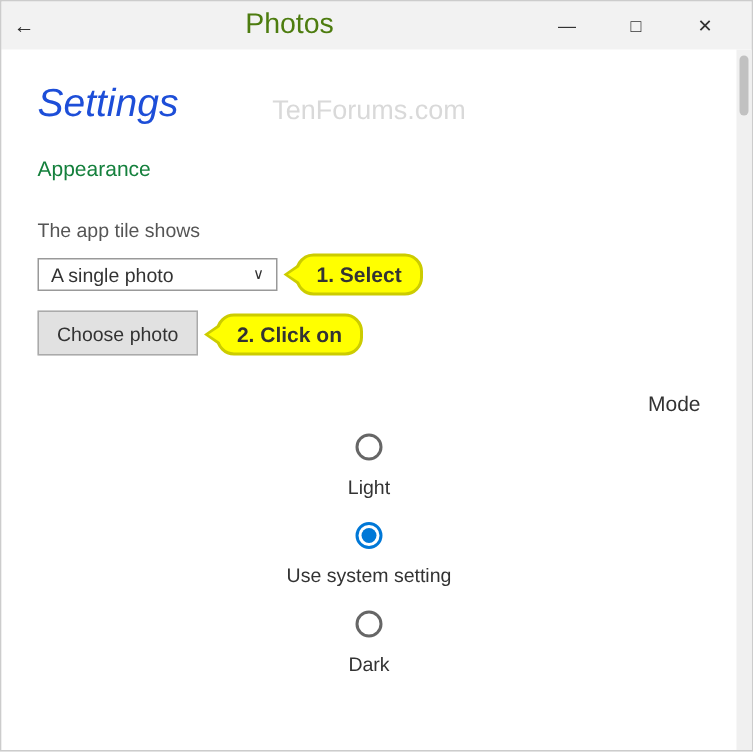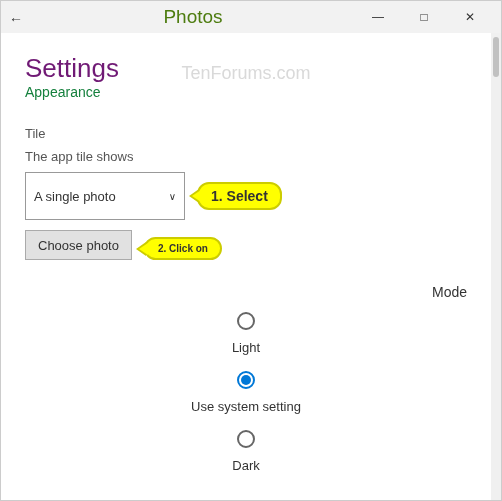--- a/index.html
+++ b/index.html
@@ -90,21 +90,23 @@
       color: rgba(180, 180, 180, 0.5);
       white-space: nowrap;
       pointer-events: none;
       user-select: none;
     }
 
     
     .page-title {
       font-size: 26px;
       font-weight: 300;
-      color: #701a75;
+      color: #1d4ed8;
+      margin-bottom: 20px;
+      font-style: italic;
     }
 
     
     .section-title {
       font-size: 14px;
       color: #15803d;
       margin-bottom: 26px;
     }
 
     .label {
@@ -123,21 +125,21 @@
     }
 
     .dropdown {
       display: flex;
       align-items: center;
       justify-content: space-between;
       background: #fff;
       border: 1px solid #999;
       padding: 4px 8px;
       width: 160px;
-      height: 48px;
+      height: 22px;
       cursor: pointer;
       font-size: 13px;
       color: #333;
     }
 
     .dropdown-arrow {
       font-size: 10px;
       color: #333;
     }
 
@@ -199,21 +201,21 @@
       height: 30px;
       display: flex;
       align-items: center;
     }
 
     .callout2 {
       background: #ffff00;
       border: 2px solid #cccc00;
       border-radius: 12px;
       padding: 4px 12px;
-      font-size: 10px;
+      font-size: 14px;
       font-weight: bold;
       color: #333;
       position: relative;
       white-space: nowrap;
     }
 
     .callout2::before {
       content: '';
       position: absolute;
       left: -10px;
@@ -322,21 +324,20 @@
 
   <div class="content">
     <div class="main-area">
 
       <div class="watermark">TenForums.com</div>
 
       <h1 class="page-title">Settings</h1>
 
       <div>
         <div class="section-title">Appearance</div>
-        <div class="label">Tile</div>
         <div class="label">The app tile shows</div>
 
         <div class="dropdown-row">
           <div class="dropdown">
             <span>A single photo</span>
             <span class="dropdown-arrow">∨</span>
           </div>
           <div class="callout">1. Select</div>
         </div>
 

